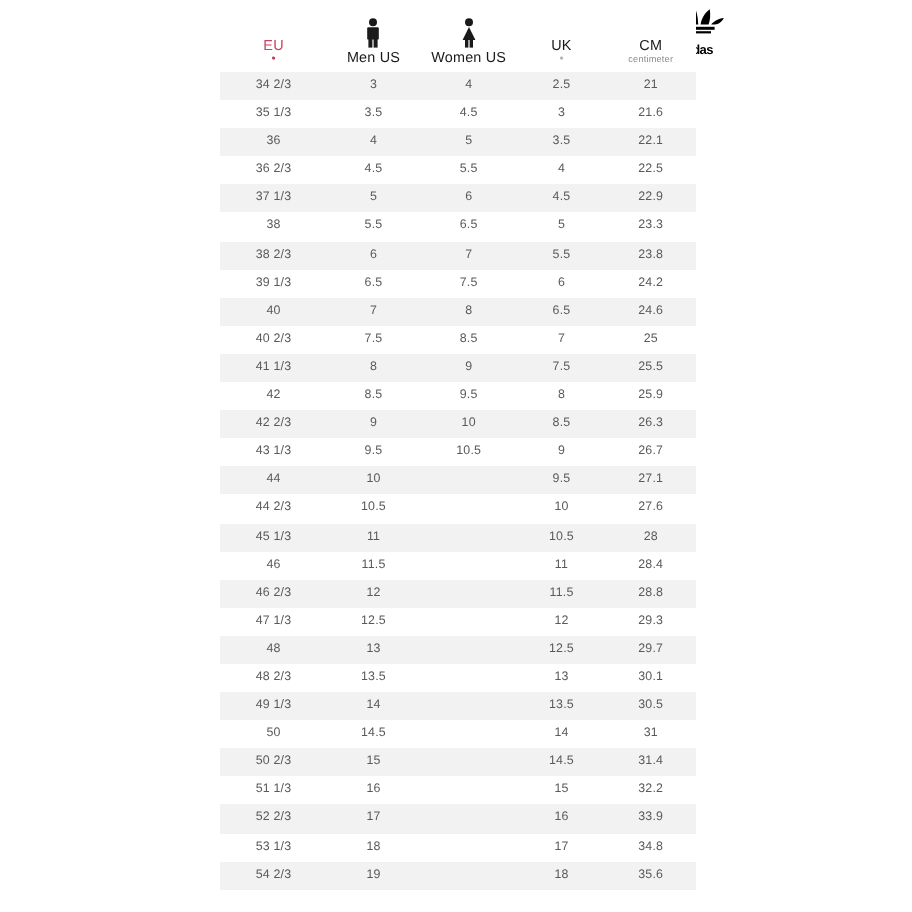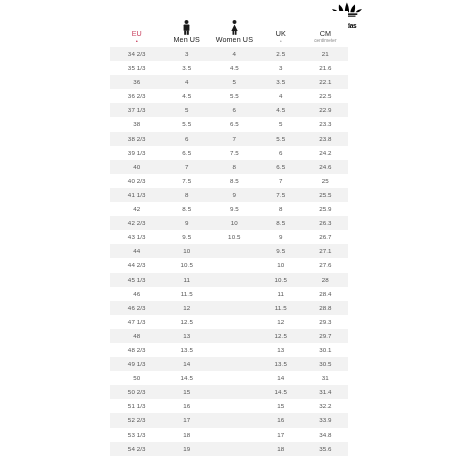--- a/index.html
+++ b/index.html
@@ -40,21 +40,20 @@
     margin-top: 0px;
     line-height: 7px;
   }
 
   
   .table-wrap {
     position: absolute;
     top: 0px;
     left: 110px;
     width: 238px;
-    margin-top: 11px;
   }
 
   table {
     width: 100%;
     border-collapse: collapse;
     table-layout: fixed;
   }
 
   thead th {
     vertical-align: bottom;

